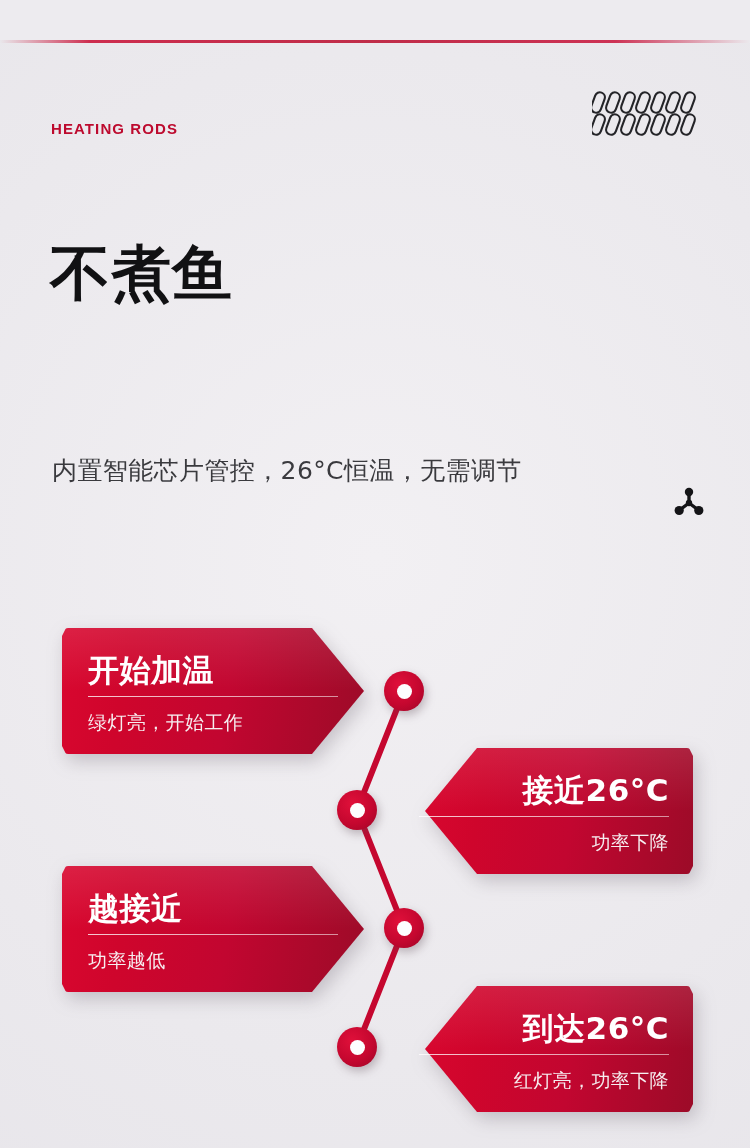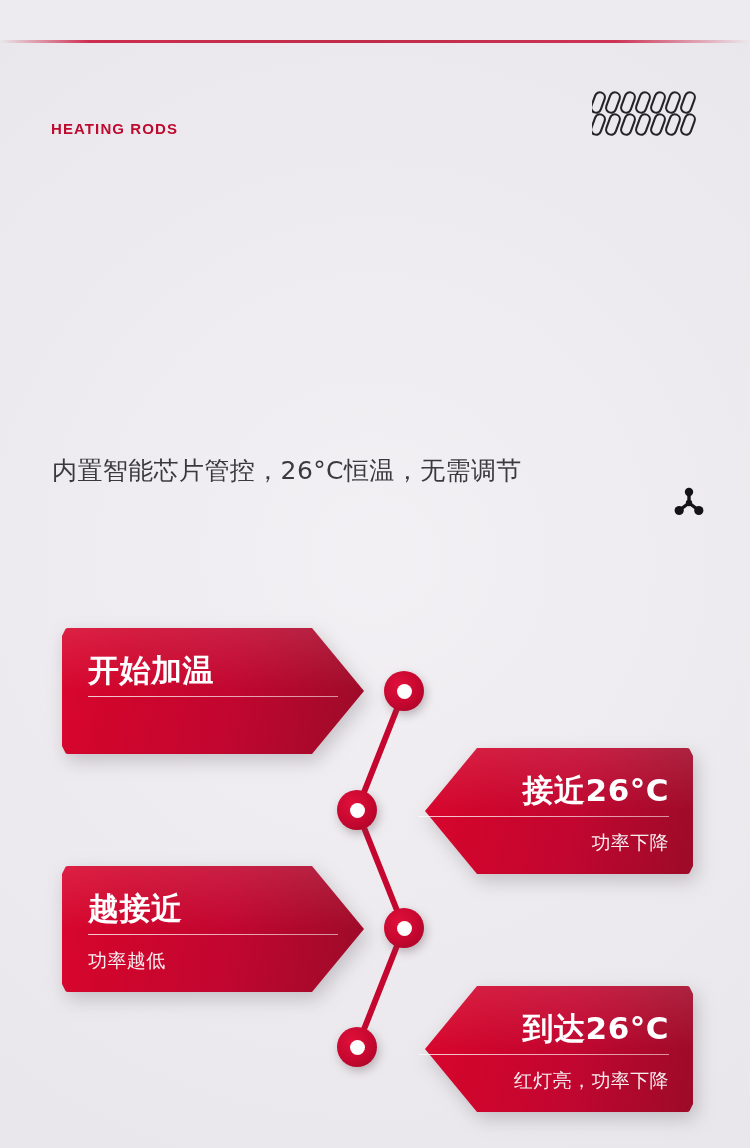--- a/index.html
+++ b/index.html
@@ -149,20 +149,21 @@
           <rect x="46" y="24" width="10" height="21" rx="5" transform="rotate(20 51 34.5)"></rect>
           <rect x="61" y="24" width="10" height="21" rx="5" transform="rotate(20 66 34.5)"></rect>
           <rect x="76" y="24" width="10" height="21" rx="5" transform="rotate(20 81 34.5)"></rect>
           <rect x="91" y="24" width="10" height="21" rx="5" transform="rotate(20 96 34.5)"></rect>
         </g>
       </g>
     </svg>
   </div>
 
   <div class="headline">
+    <span class="l2">不煮鱼</span>
   </div>
 
   <div class="subtitle">内置智能芯片管控，26°C恒温，无需调节</div>
 
   <div class="molecule">
     <svg width="38" height="38" viewBox="0 0 38 38">
       <g fill="#141417" stroke="#141417" stroke-width="3.4" stroke-linecap="round">
         <line x1="19" y1="19" x2="19" y2="8"></line>
         <line x1="19" y1="19" x2="9.5" y2="26"></line>
         <line x1="19" y1="19" x2="28.5" y2="26"></line>
@@ -183,20 +184,21 @@
         <line x1="404" y1="328" x2="357" y2="447"></line>
       </g>
     </svg>
 
     <div class="banner left" style="left:62px;top:28px;width:302px;height:126px;">
       <div class="inner">
         <div class="gloss"></div>
       </div>
       <div class="b-title">开始加温</div>
       <div class="b-rule"></div>
+      <div class="b-sub">绿灯亮，开始工作</div>
     </div>
 
     <div class="banner right" style="left:425px;top:148px;width:268px;height:126px;">
       <div class="inner">
         <div class="gloss"></div>
       </div>
       <div class="b-title">接近26°C</div>
       <div class="b-rule"></div>
       <div class="b-sub">功率下降</div>
     </div>

